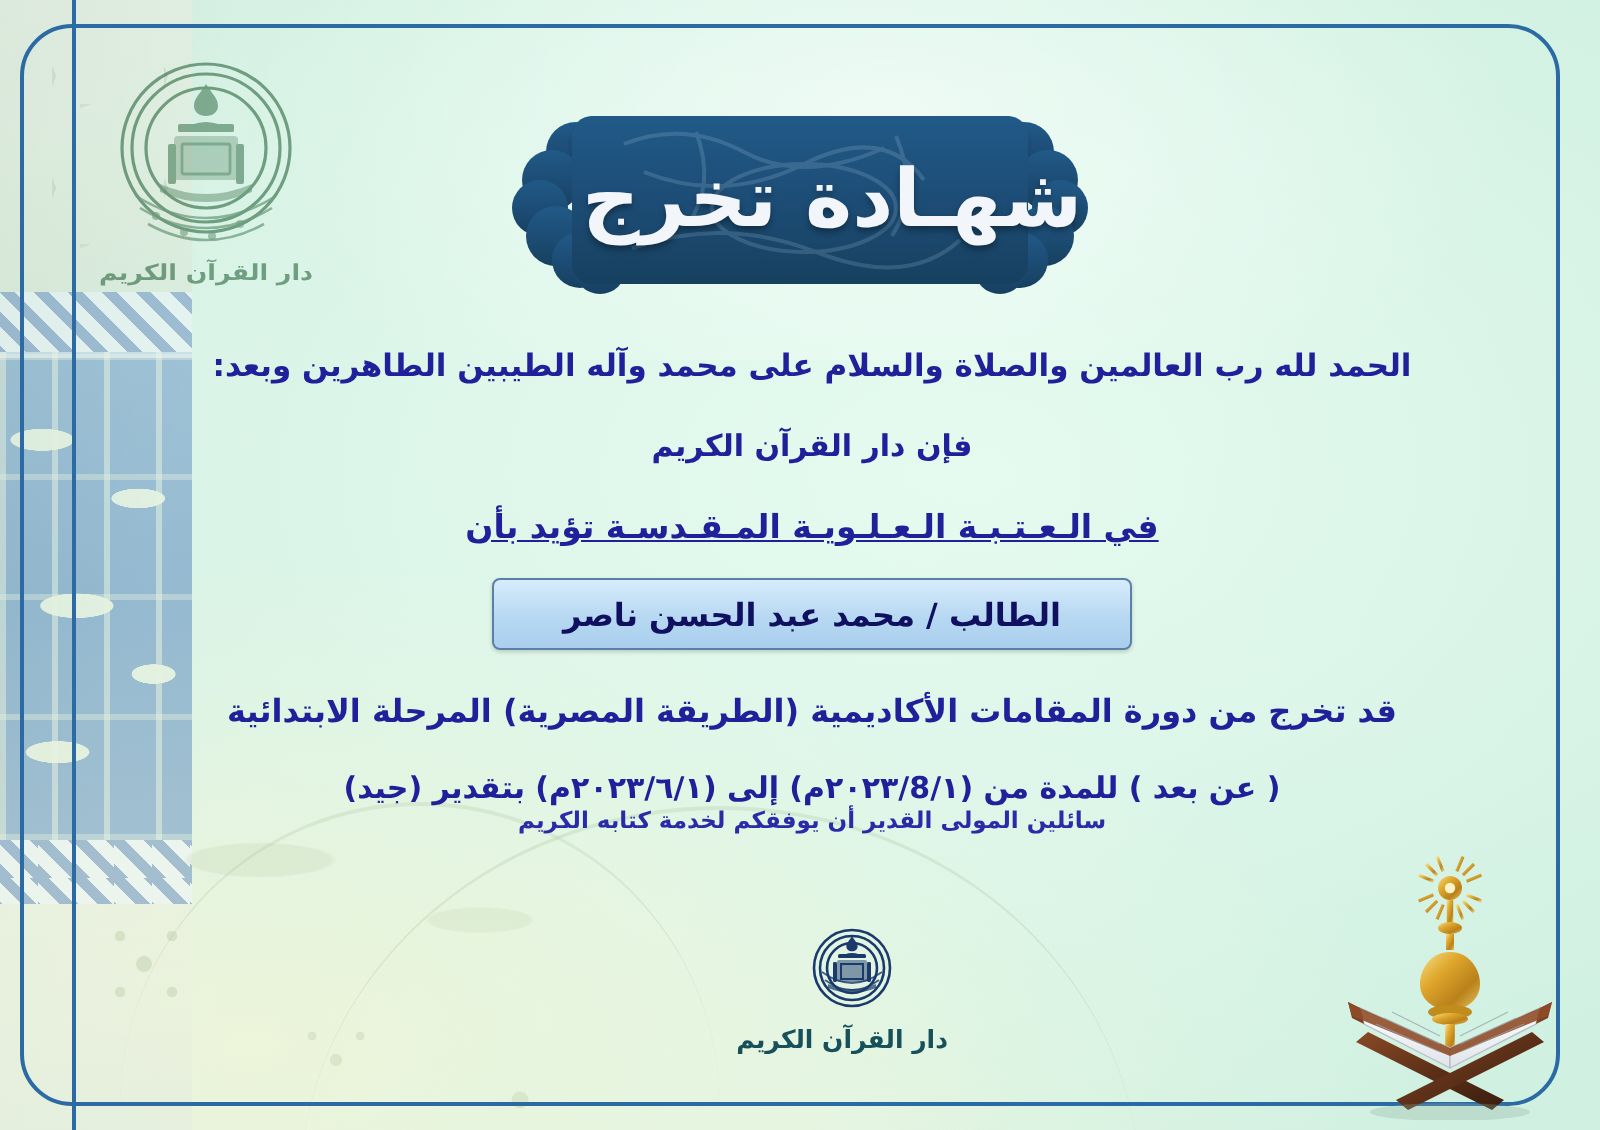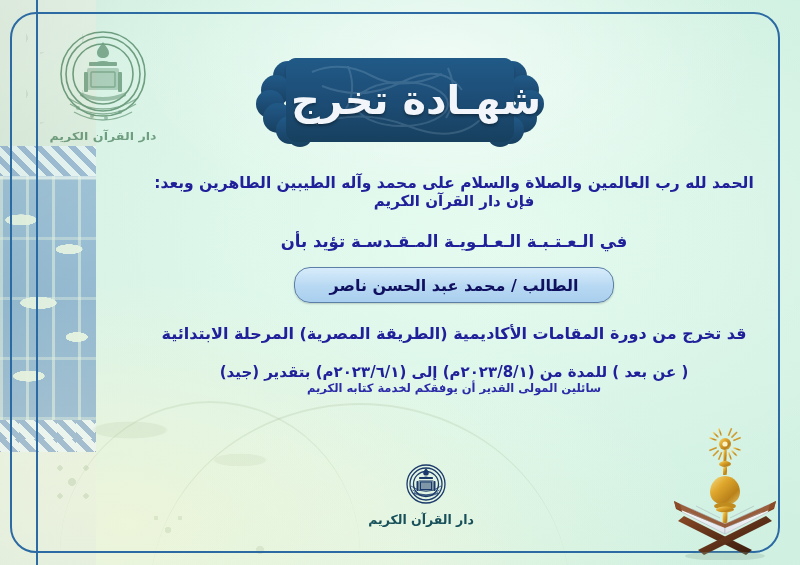--- a/index.html
+++ b/index.html
@@ -203,37 +203,36 @@
     white-space: nowrap;
   }
 
   
   .body-area {
     position: absolute;
     left: 96px; top: 168px;
     width: 620px;
     text-align: center;
     direction: rtl;
-    padding-left: 48px;
   }
   .line {
     color: #20209a;
     font-weight: bold;
     white-space: nowrap;
   }
   .l-praise { font-size: 15.5px; margin-top: 6px; }
-  .l-house  { font-size: 15px;  }
-  .l-shrine { font-size: 16.5px; margin-top: 22px; letter-spacing: 1.2px; }
+  .l-house  { font-size: 15px;  margin-top: 22px; }
+  .l-shrine { font-size: 16.5px; margin-top: 22px; letter-spacing: 1.2px; text-decoration: underline; }
 
   .name-box {
     margin: 16px auto 16px;
     width: 318px;
     height: 34px;
     border: 1.6px solid #5b7fa6;
-    border-radius: 16px;
+    border-radius: 4px;
     background: linear-gradient(180deg, #d7ecfb 0%, #b7d8f2 55%, #a9cfee 100%);
     box-shadow: 0 1px 2px rgba(0,0,0,0.18);
     display: flex;
     align-items: center;
     justify-content: center;
   }
   .name-text {
     color: #101060;
     font-size: 16px;
     font-weight: bold;

